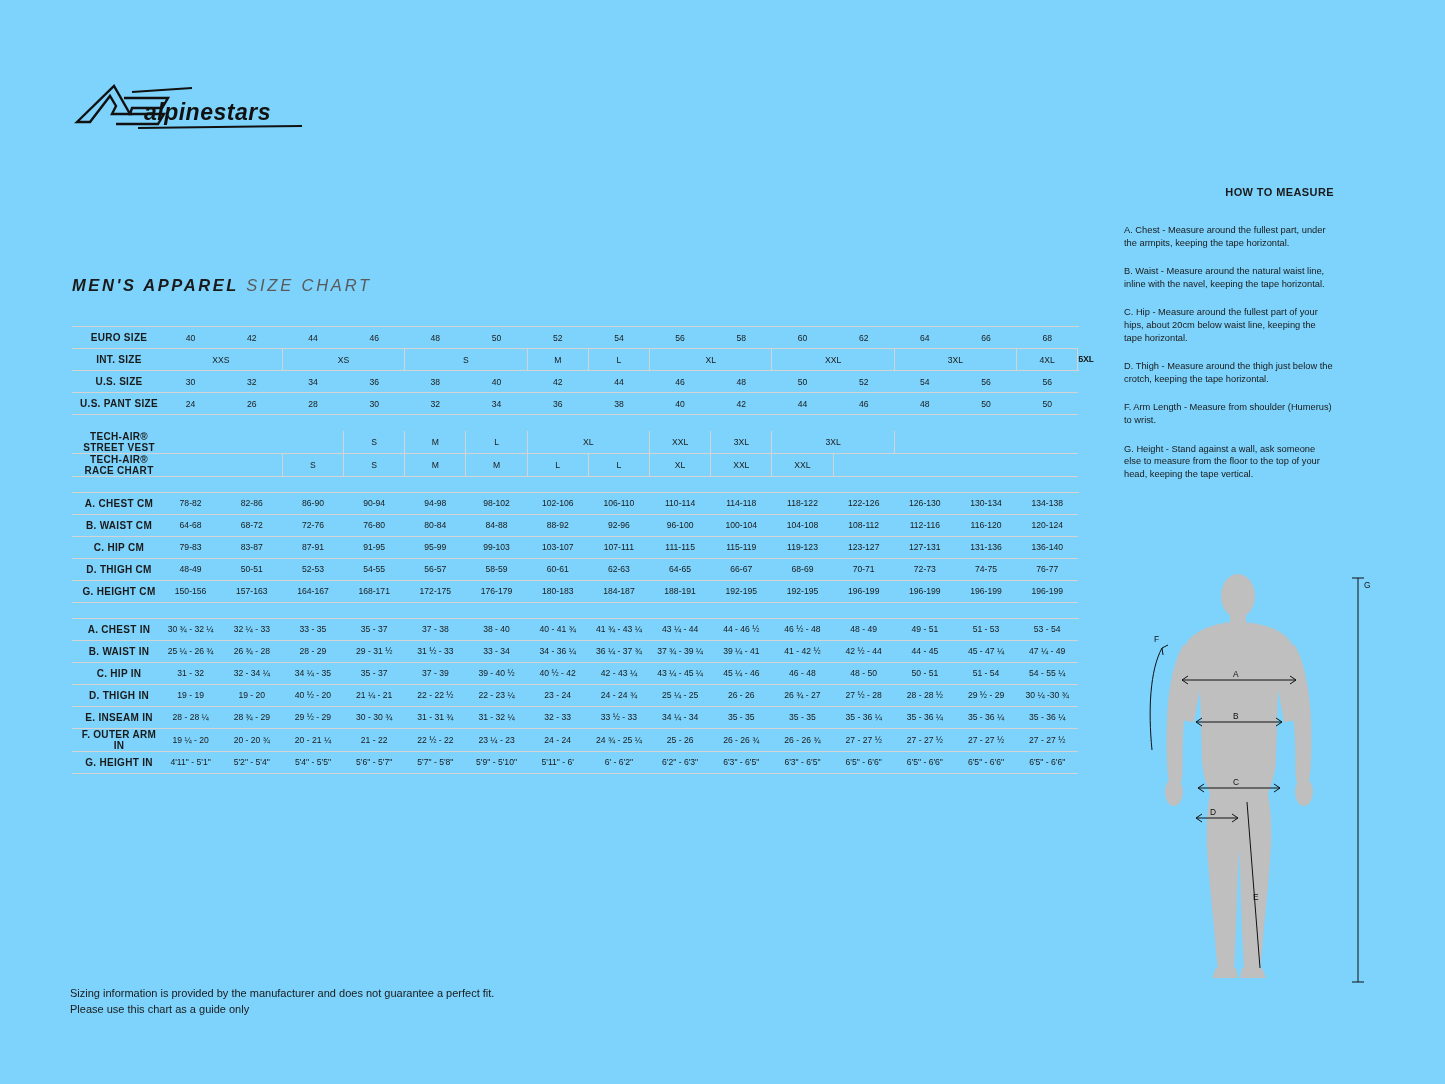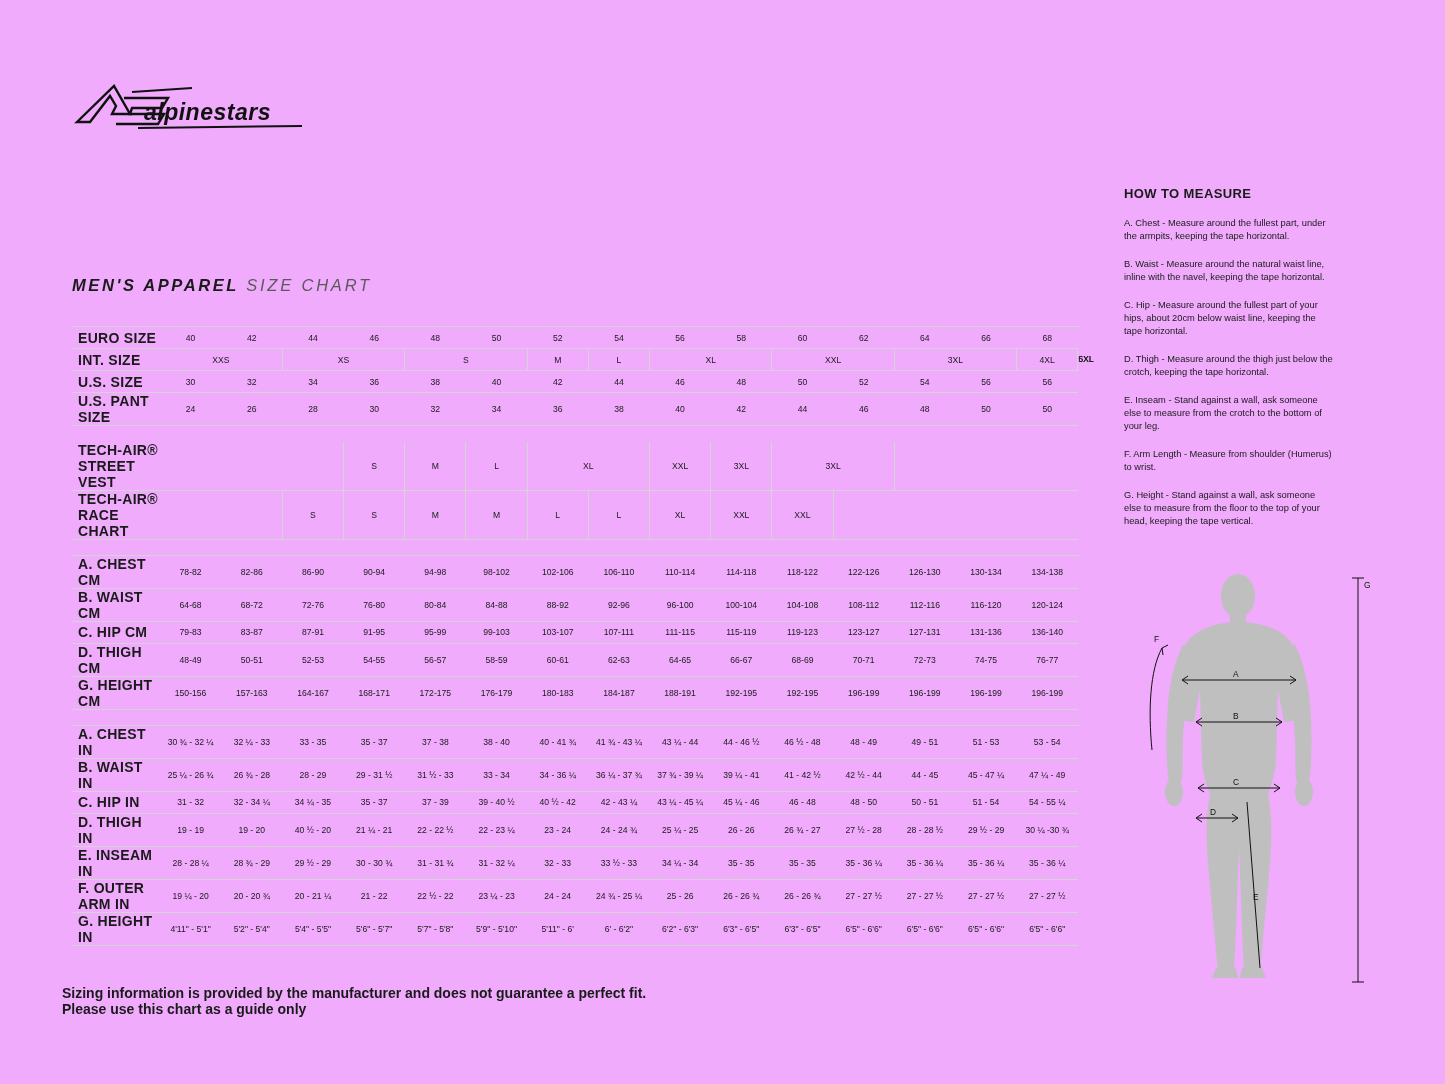--- a/index.html
+++ b/index.html
@@ -5,21 +5,21 @@
   * { box-sizing: border-box; }
   html, body {
     margin: 0; padding: 0;
     background: #ffffff;
     font-family: "Liberation Sans", sans-serif;
   }
   .page {
     position: relative;
     width: 1445px;
     height: 1084px;
-    background: #f0abfc;
+    background: #7dd3fc;
     overflow: hidden;
   }
 
   
   .logo {
     position: absolute;
     left: 72px; top: 78px;
     width: 250px; height: 58px;
   }
 
@@ -57,58 +57,58 @@
   table.size td {
     font-size: 8.6px;
     color: #1a1a1a;
     text-align: center;
     padding: 0;
     height: 22px;
     vertical-align: middle;
     border-bottom: 1px solid #d4d4d4;
   }
   table.size td.rowlabel {
-    text-align: left;
+    text-align: center;
     font-weight: bold;
-    font-size: 14px;
+    font-size: 10px;
     letter-spacing: .3px;
     padding-left: 6px;
     width: 88px;
     margin-left: 38px;
   }
   table.size tr.spacer td {
     border-bottom: none;
     height: 16px;
   }
   table.size td.vsplit { border-left: 1px solid #d4d4d4; }
   table.size td.vsplit-r { border-right: 1px solid #d4d4d4; }
   .topline { border-top: 1px solid #d4d4d4; }
 
   
   .footnote {
     position: absolute;
-    left: 62px; top: 985px;
-    font-size: 14px;
+    left: 70px; top: 985px;
+    font-size: 11px;
     color: #1a1a1a;
     line-height: 16px;
-    font-weight: bold;
   }
 
   
   .howto {
     position: absolute;
     left: 1124px; top: 186px;
     width: 210px;
   }
   .howto h3 {
-    margin: 0 0 16px 0;
-    font-size: 13px;
+    margin: 0 0 26px 0;
+    font-size: 11px;
     font-weight: bold;
     letter-spacing: .4px;
     color: #1a1a1a;
+    text-align: right;
   }
   .howto p {
     margin: 16px 0 14px 0;
     font-size: 9.3px;
     line-height: 12.6px;
     color: #1a1a1a;
   }
 
   
   .figure {
@@ -493,21 +493,20 @@
     <div>Sizing information is provided by the manufacturer and does not guarantee a perfect fit.</div>
     <div>Please use this chart as a guide only</div>
   </div>
 
   <div class="howto">
     <h3>HOW TO MEASURE</h3>
     <p>A. Chest - Measure around the fullest part, under the armpits, keeping the tape horizontal.</p>
     <p>B. Waist - Measure around the natural waist line, inline with the navel, keeping the tape horizontal.</p>
     <p>C. Hip - Measure around the fullest part of your hips, about 20cm below waist line, keeping the tape horizontal.</p>
     <p>D. Thigh - Measure around the thigh just below the crotch, keeping the tape horizontal.</p>
-    <p>E. Inseam - Stand against a wall, ask someone else to measure from the crotch to the bottom of your leg.</p>
     <p>F. Arm Length - Measure from shoulder (Humerus) to wrist.</p>
     <p>G. Height - Stand against a wall, ask someone else to measure from the floor to the top of your head, keeping the tape vertical.</p>
   </div>
 
   <div class="figure">
     <svg width="300" height="420" viewBox="0 0 300 420" xmlns="http://www.w3.org/2000/svg">
       <g fill="#bfbfbf">
 
         <ellipse cx="118" cy="26" rx="17" ry="22"></ellipse>
 

